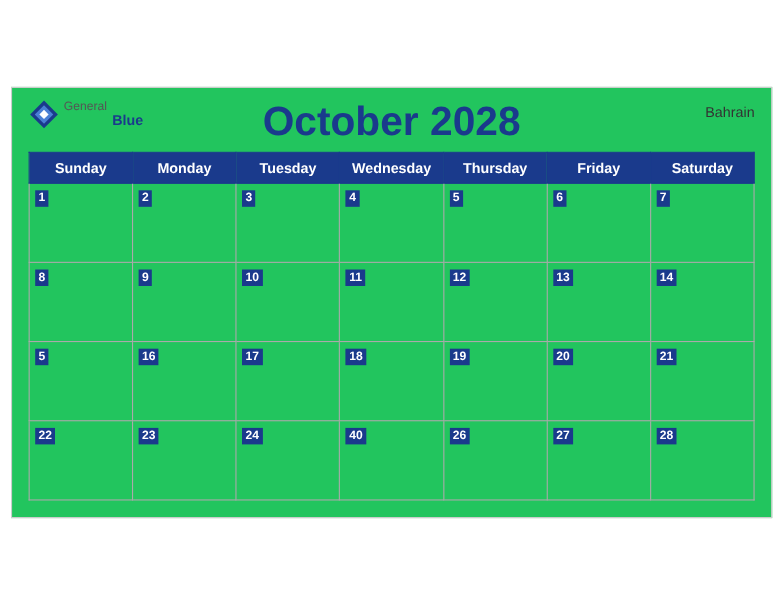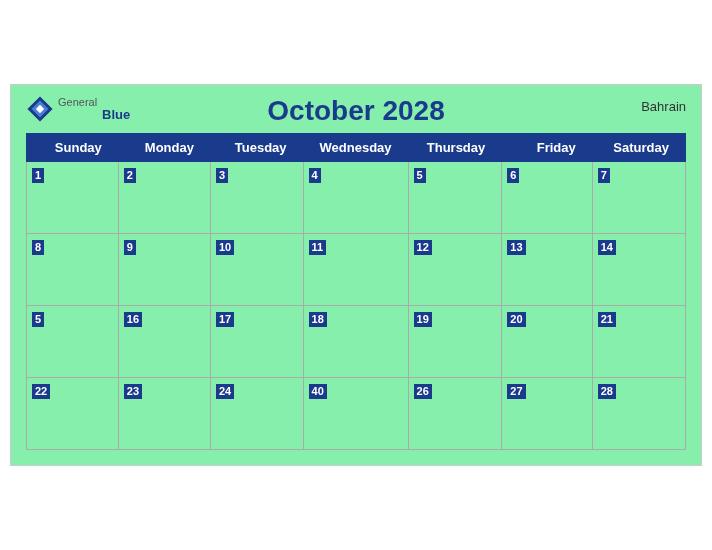--- a/index.html
+++ b/index.html
@@ -7,21 +7,21 @@
       font-family: Arial, sans-serif;
       background: #fff;
       display: flex;
       justify-content: center;
       align-items: center;
       min-height: 100vh;
       padding: 10px;
     }
     .calendar-wrapper {
       width: 712px;
-      background: #86efac;
+      background: #22c55e;
       border: 1px solid #ccc;
       padding: 10px 15px 15px;
     }
     .calendar-header {
       display: flex;
       align-items: flex-start;
       justify-content: center;
       position: relative;
       margin-bottom: 6px;
     }
@@ -46,40 +46,40 @@
     }
     .logo-icon {
       width: 28px;
       height: 28px;
       margin-right: 4px;
     }
     .calendar-title {
       text-align: center;
     }
     .calendar-title h1 {
-      font-size: 28px;
+      font-size: 37px;
       color: #1a3a8c;
       font-weight: bold;
     }
     .country-label {
       position: absolute;
       right: 0;
       top: 4px;
       font-size: 13px;
       color: #333;
     }
     .calendar-grid {
       width: 100%;
       border-collapse: collapse;
     }
     .calendar-grid th {
       background-color: #1a3a8c;
       color: #fff;
-      text-align: right;
-      padding: 6px 16px;
+      text-align: center;
+      padding: 6px 0;
       font-size: 13px;
       font-weight: bold;
       border: 1px solid #1a3a8c;
     }
     .calendar-grid td {
       border: 1px solid #aaa;
       vertical-align: top;
       width: calc(100% / 7);
       height: 72px;
       padding: 3px 5px;

